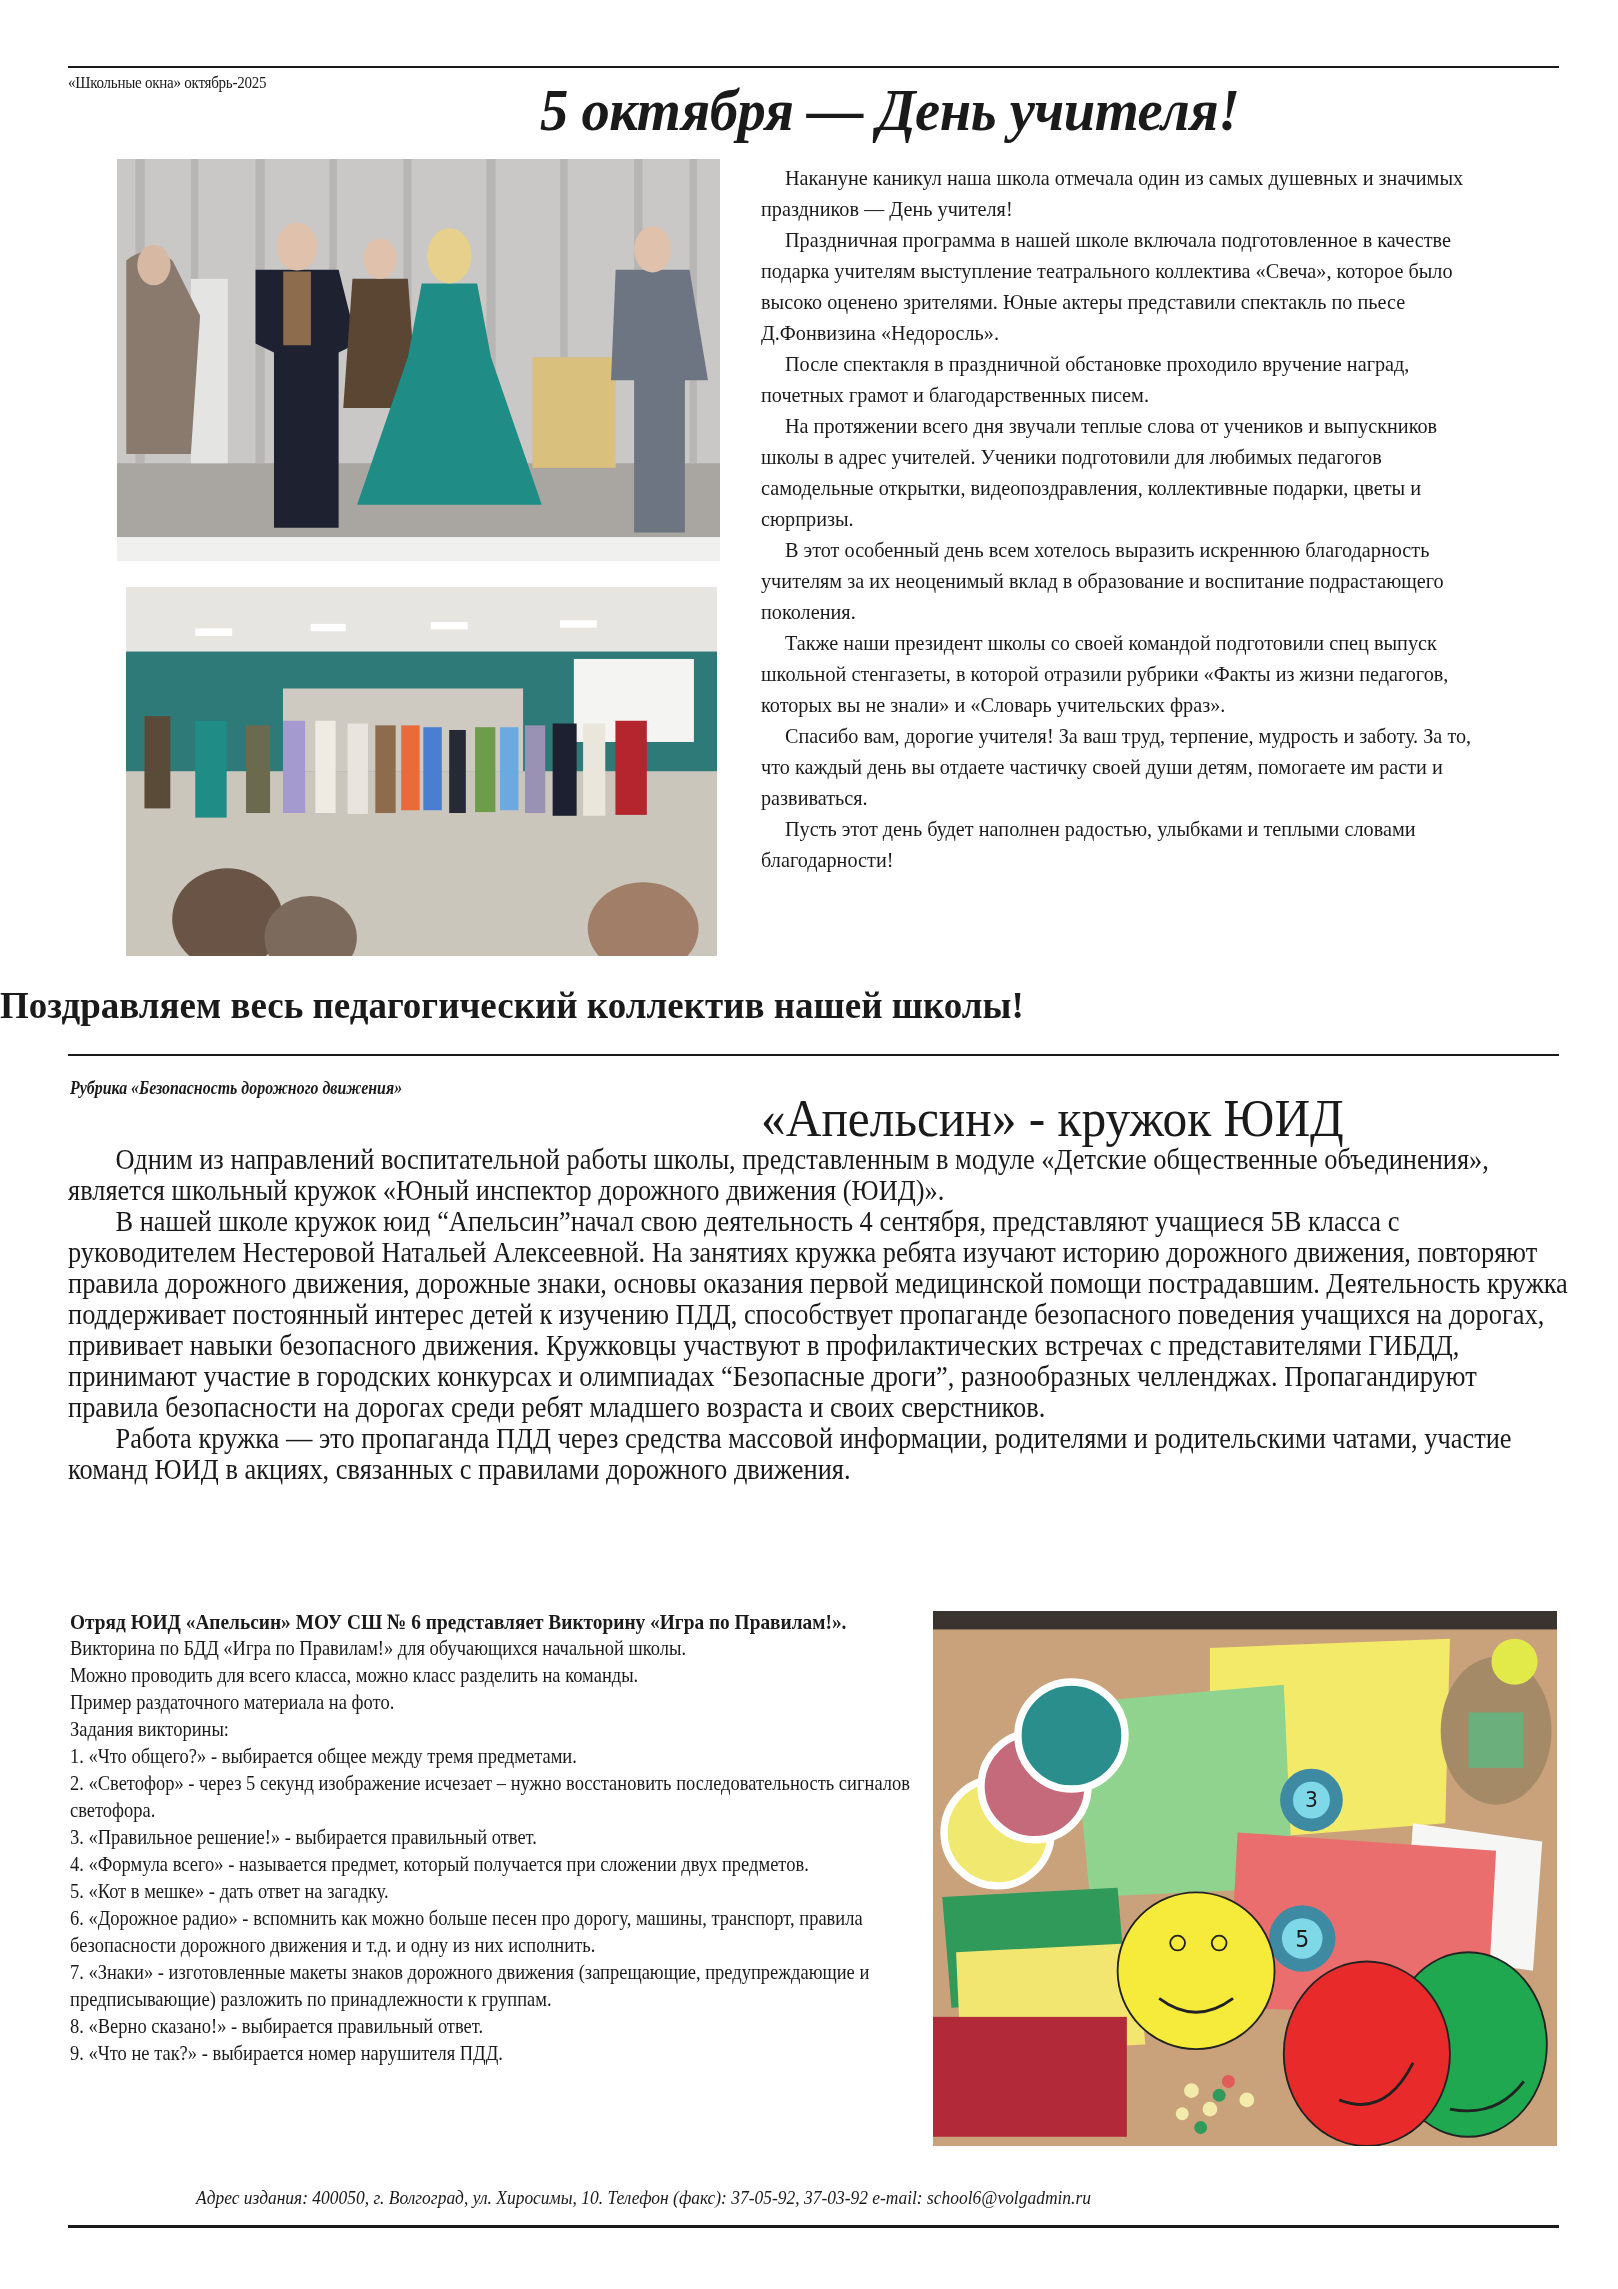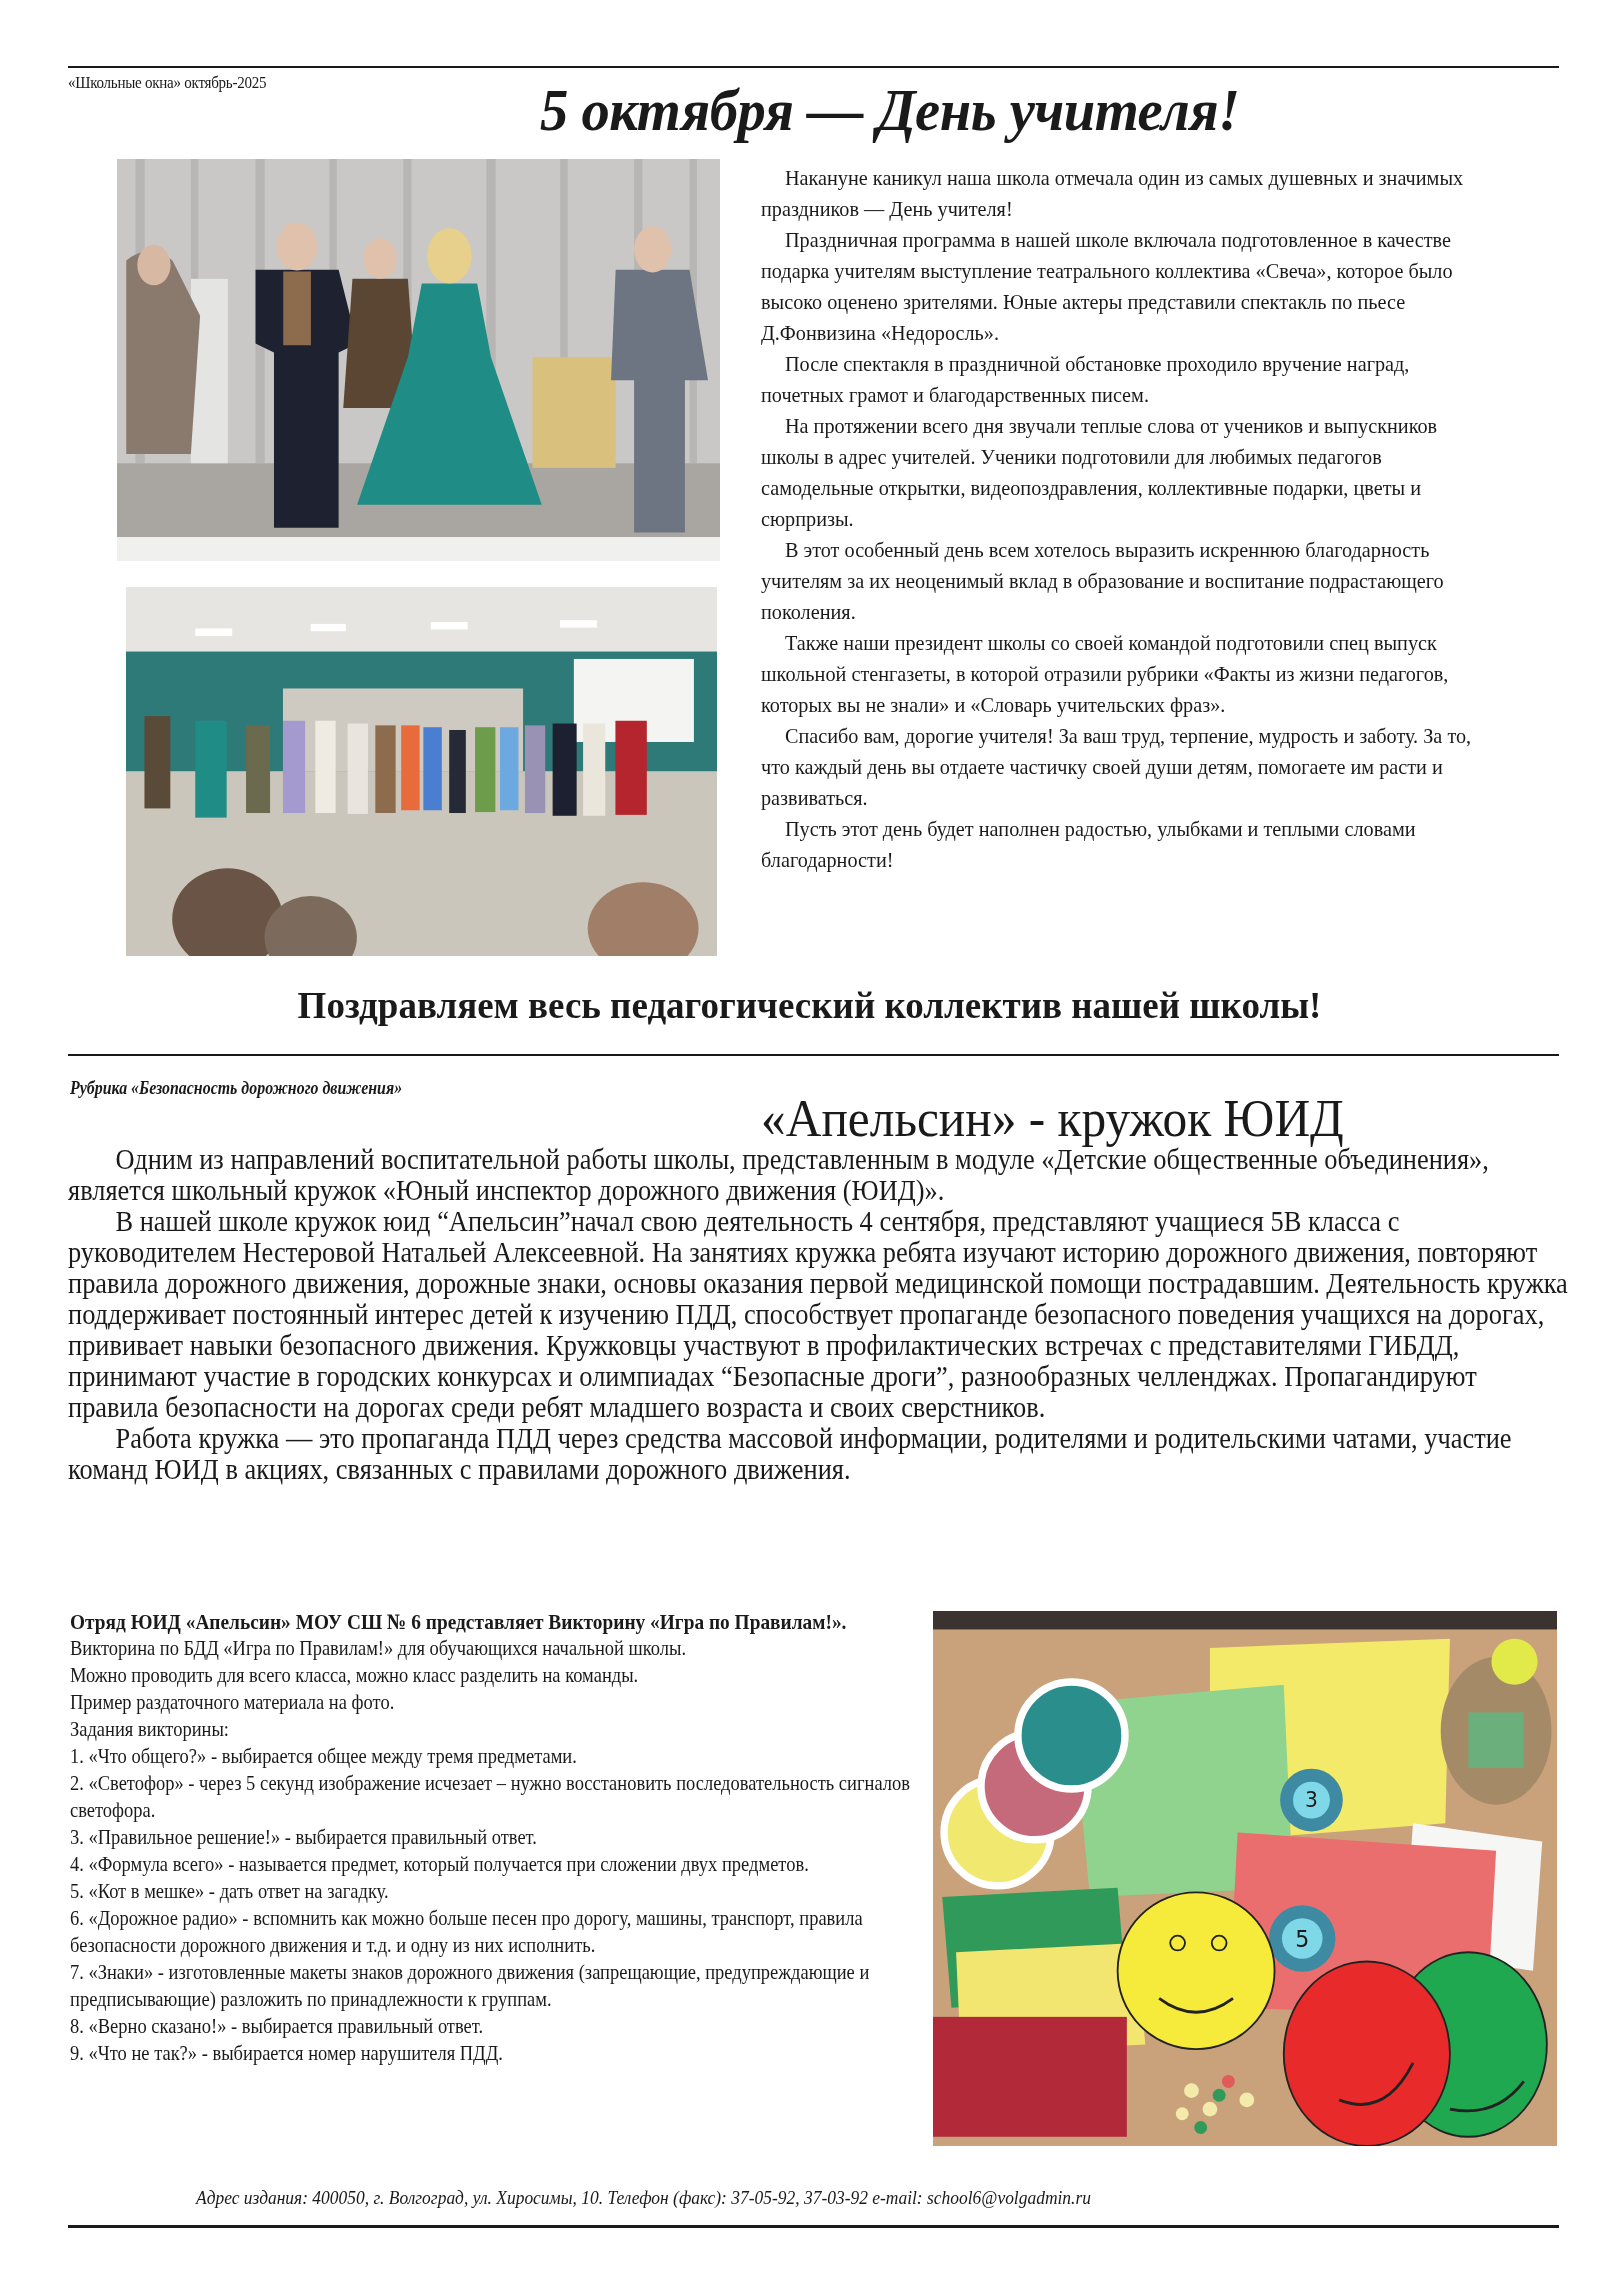--- a/index.html
+++ b/index.html
@@ -15,21 +15,21 @@
 
   .photo { position: absolute; overflow: hidden; }
   #photo-stage { left: 117px; top: 159px; width: 603px; height: 402px; }
   #photo-hall { left: 126px; top: 587px; width: 591px; height: 369px; }
   #photo-quiz { left: 933px; top: 1611px; width: 624px; height: 535px; }
 
   #article1 { left: 761px; top: 162px; width: 784px; font-size: 22px; line-height: 31px;
               transform: scaleX(0.92); transform-origin: left top; }
   #article1 p { margin: 0; text-indent: 26px; }
 
-  #congrats { left: 0; top: 984px; width: 1619px; text-align: center; font-size: 37px; font-weight: bold;
+  #congrats { left: 0; top: 984px; width: 1619px; font-size: 37px; font-weight: bold;
               white-space: nowrap; }
 
   #rubric { left: 70px; top: 1078px; font-size: 18.5px; font-style: italic; font-weight: bold;
             white-space: nowrap; transform: scaleX(0.86); transform-origin: left top; }
   #title2 { left: 761px; top: 1089px; font-size: 52px; white-space: nowrap;
             transform: scaleX(0.95); transform-origin: left top; }
 
   #article2 { left: 68px; top: 1143px; width: 1707px; font-size: 30px; line-height: 31px;
               transform: scaleX(0.88); transform-origin: left top; }
   #article2 p { margin: 0; text-indent: 54px; }

